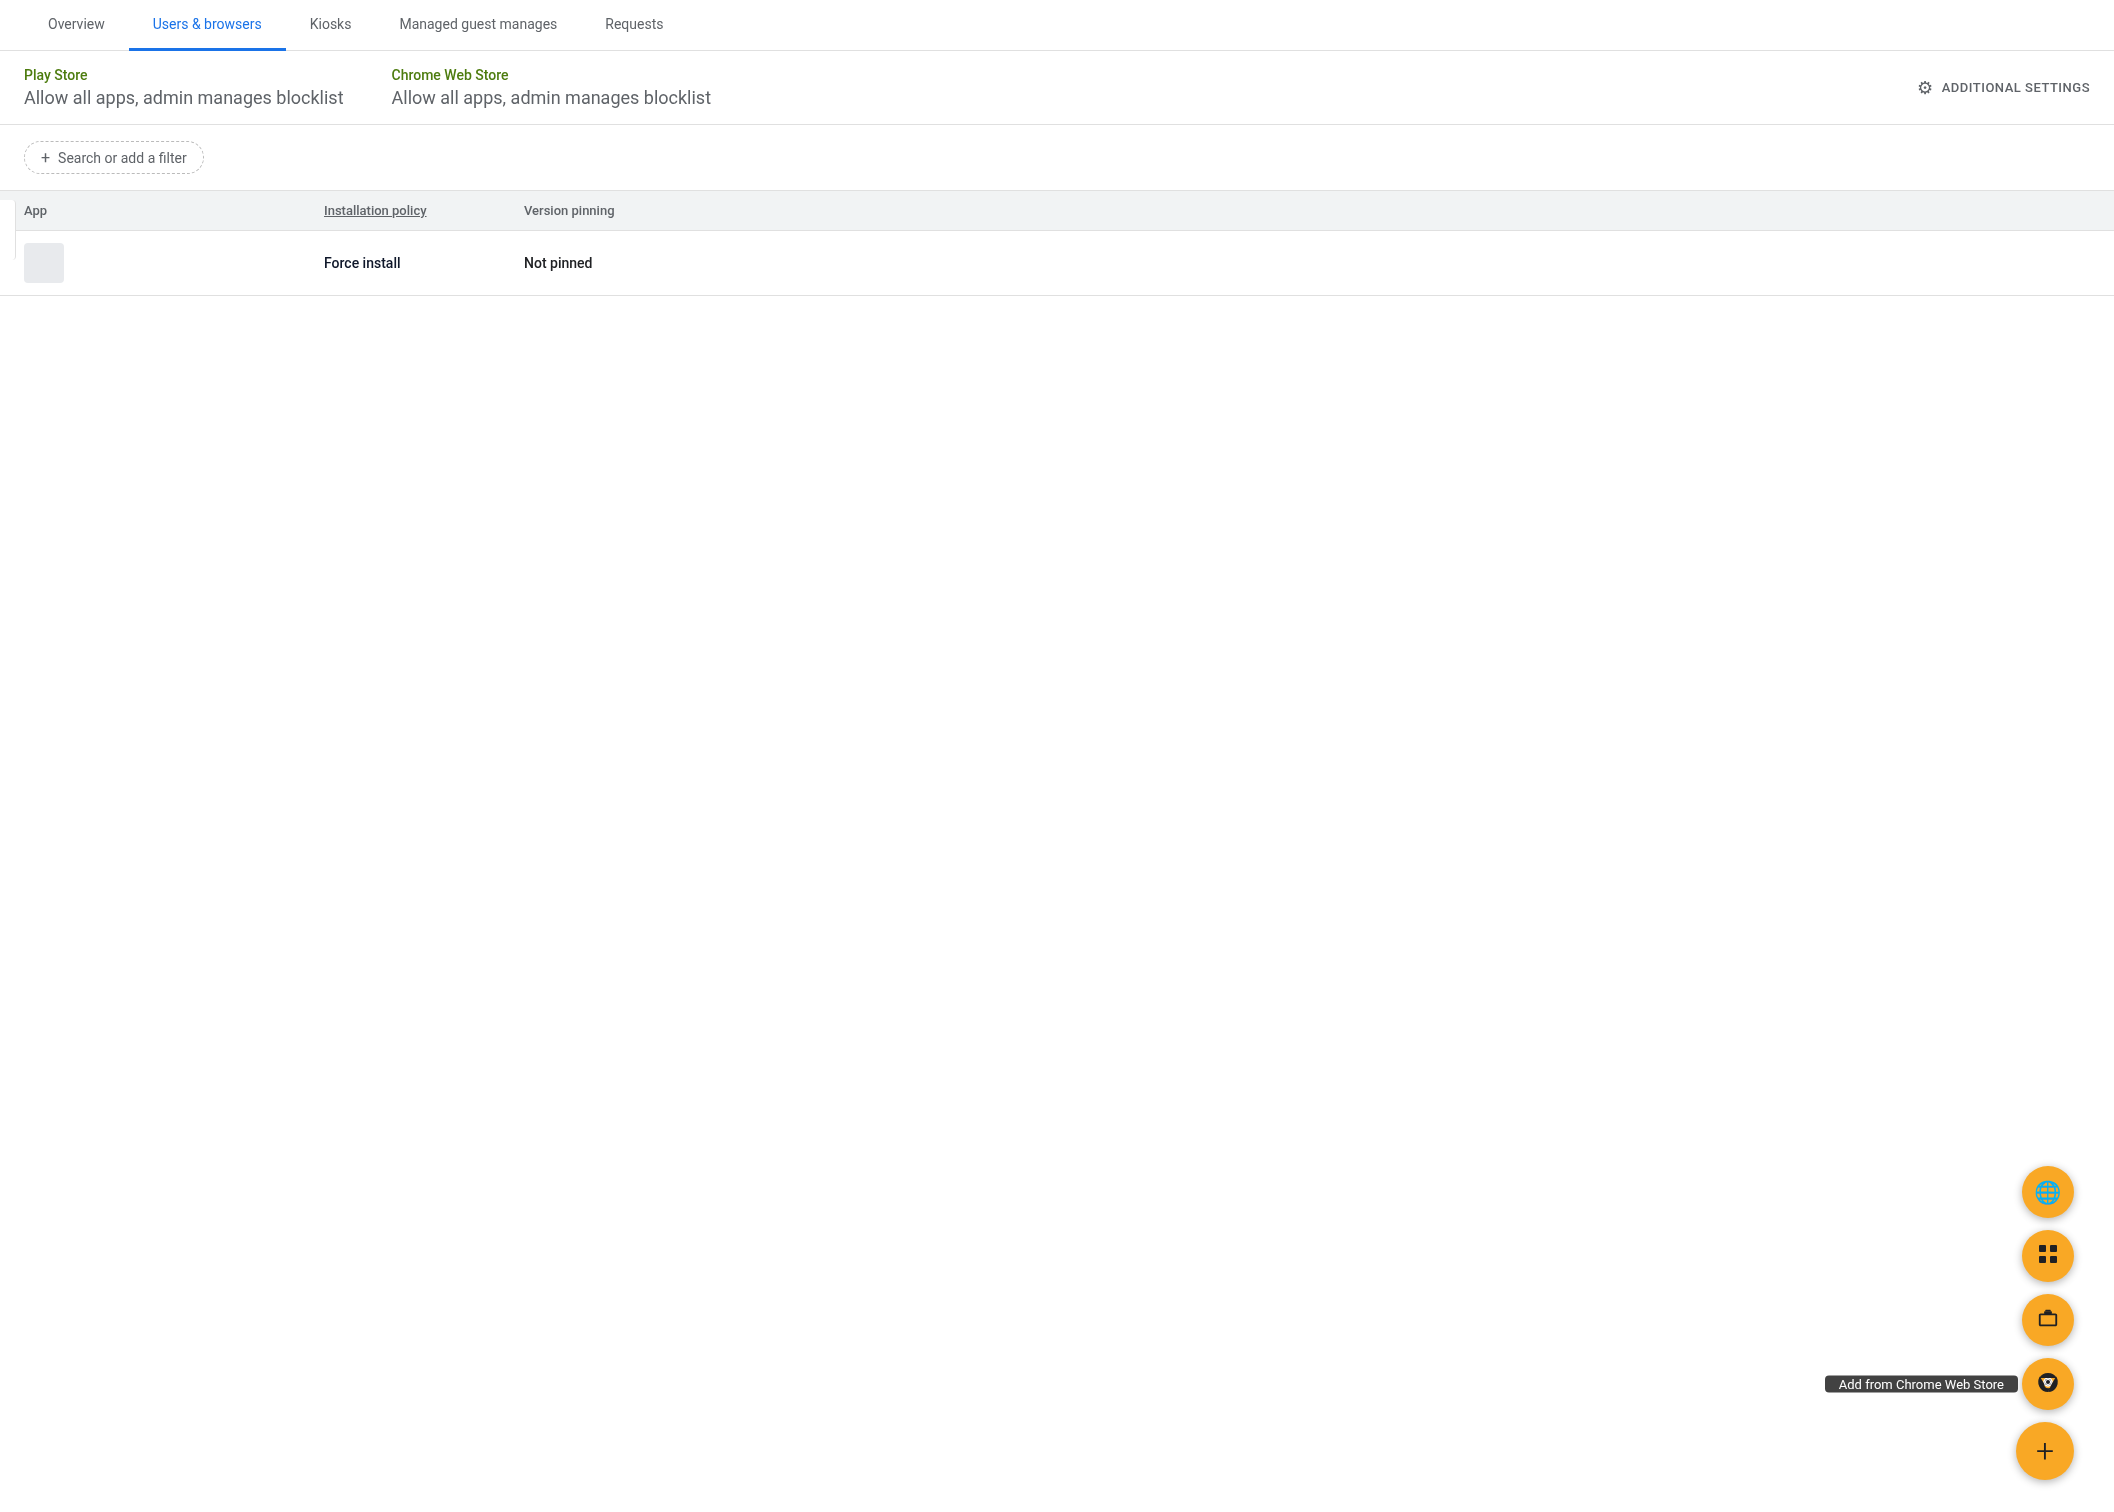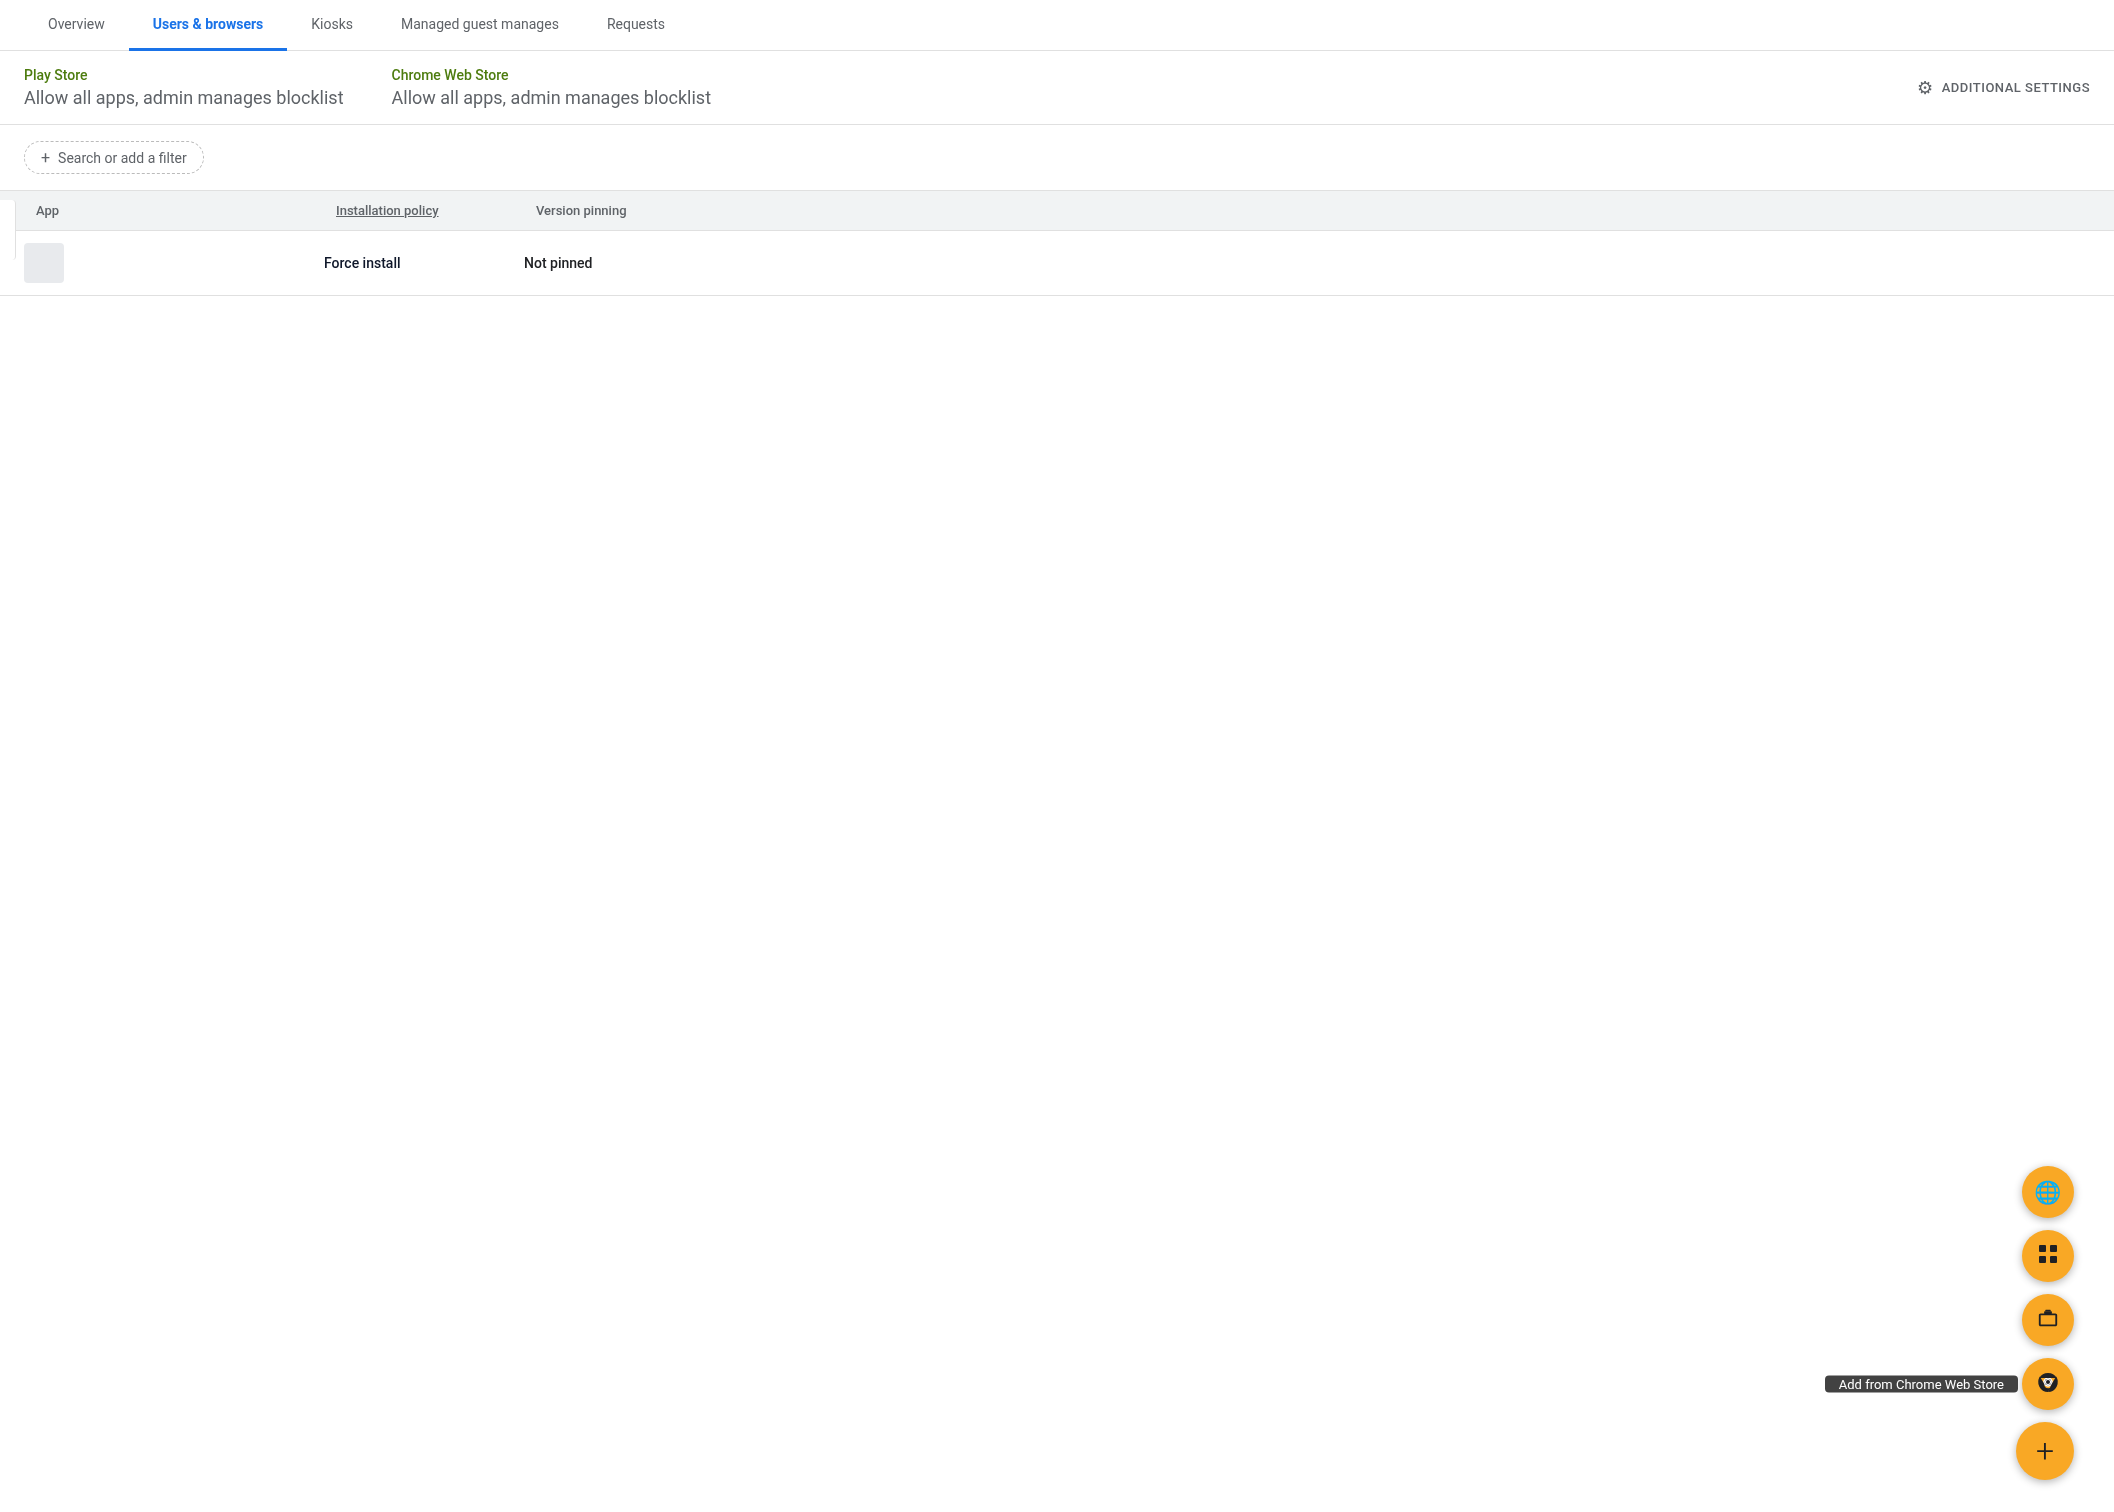--- a/index.html
+++ b/index.html
@@ -17,21 +17,21 @@
       font-size: 14px;
       color: #5f6368;
       cursor: pointer;
       border-bottom: 3px solid transparent;
       margin-bottom: -1px;
       white-space: nowrap;
     }
     .top-nav-item.active {
       color: #1a73e8;
       border-bottom: 3px solid #1a73e8;
-      font-weight: 700;
+      font-weight: 400;
     }
 
     
     .info-bar {
       display: flex;
       align-items: center;
       padding: 16px 24px;
       border-bottom: 1px solid #e0e0e0;
       background: #fff;
     }
@@ -82,21 +82,21 @@
     .filter-pill .plus {
       margin-right: 8px;
       font-size: 16px;
       color: #5f6368;
     }
 
     
     .table-header {
       display: flex;
       align-items: center;
-      padding: 12px 36px;
+      padding: 12px 24px;
       background: #f1f3f4;
       border-bottom: 1px solid #e0e0e0;
       font-size: 13px;
       color: #5f6368;
       font-weight: 500;
     }
     .col-app { flex: 0 0 300px; }
     .col-policy { flex: 0 0 200px; text-decoration: underline; }
     .col-version { flex: 0 0 200px; }
 

